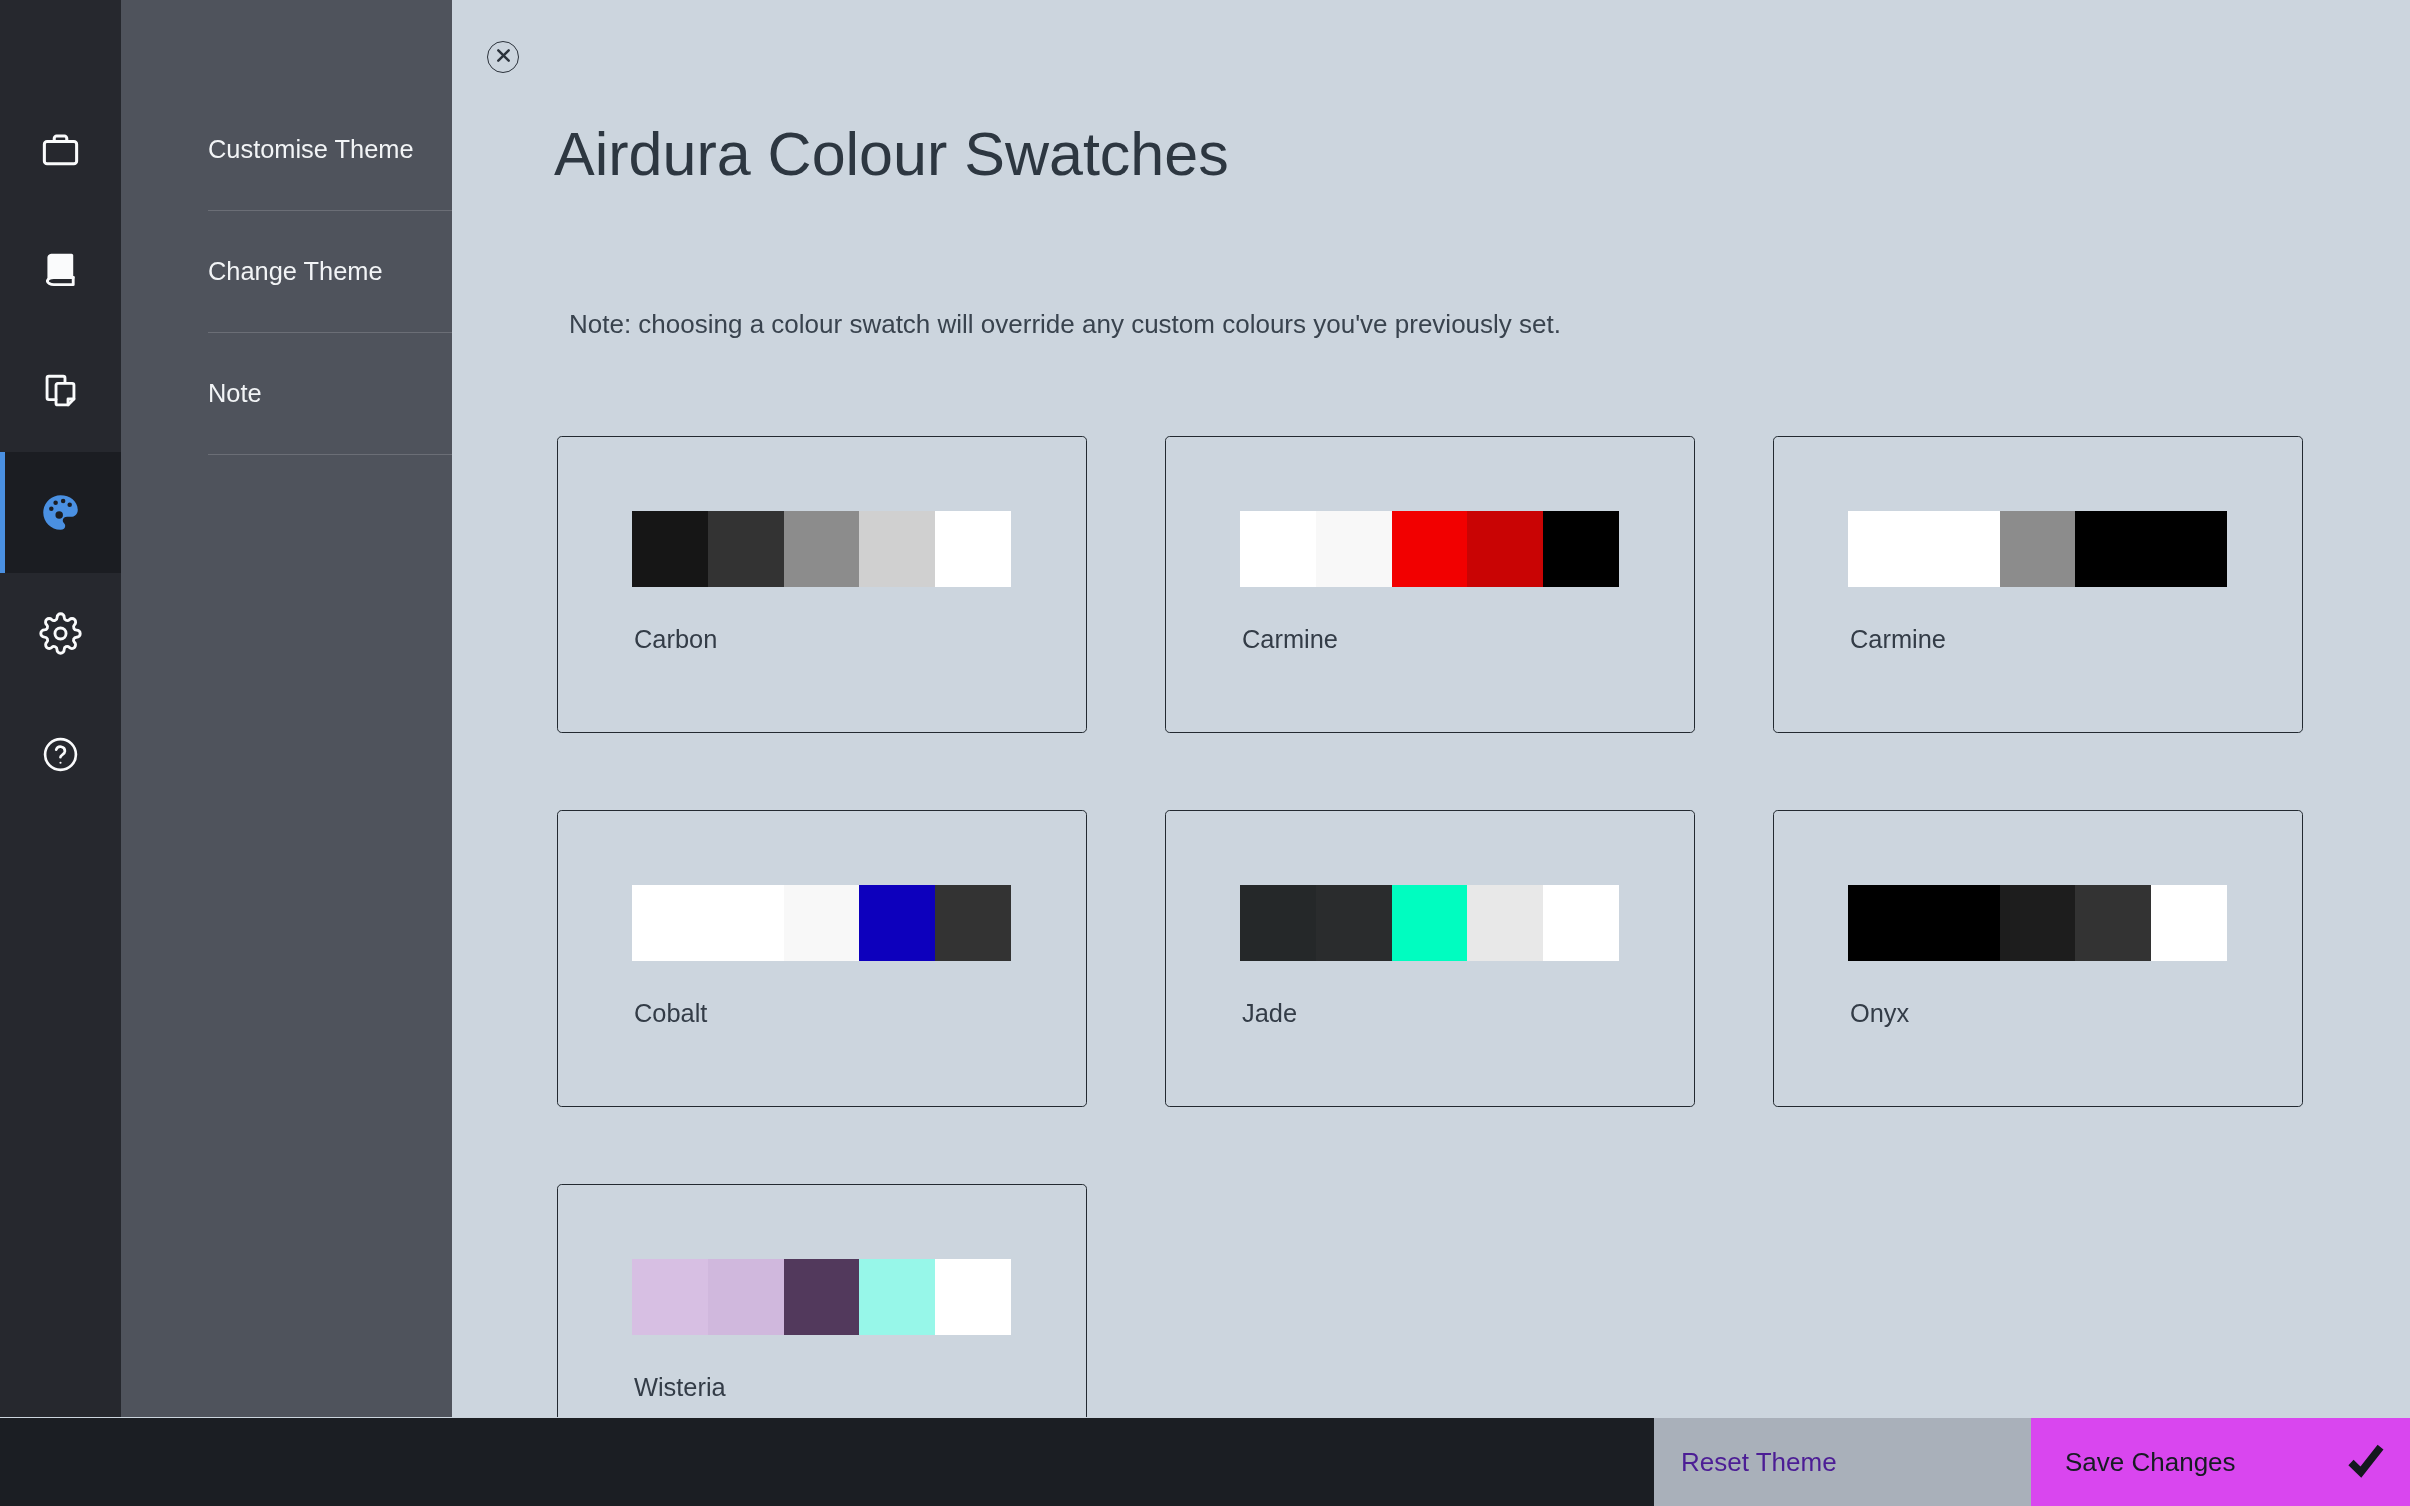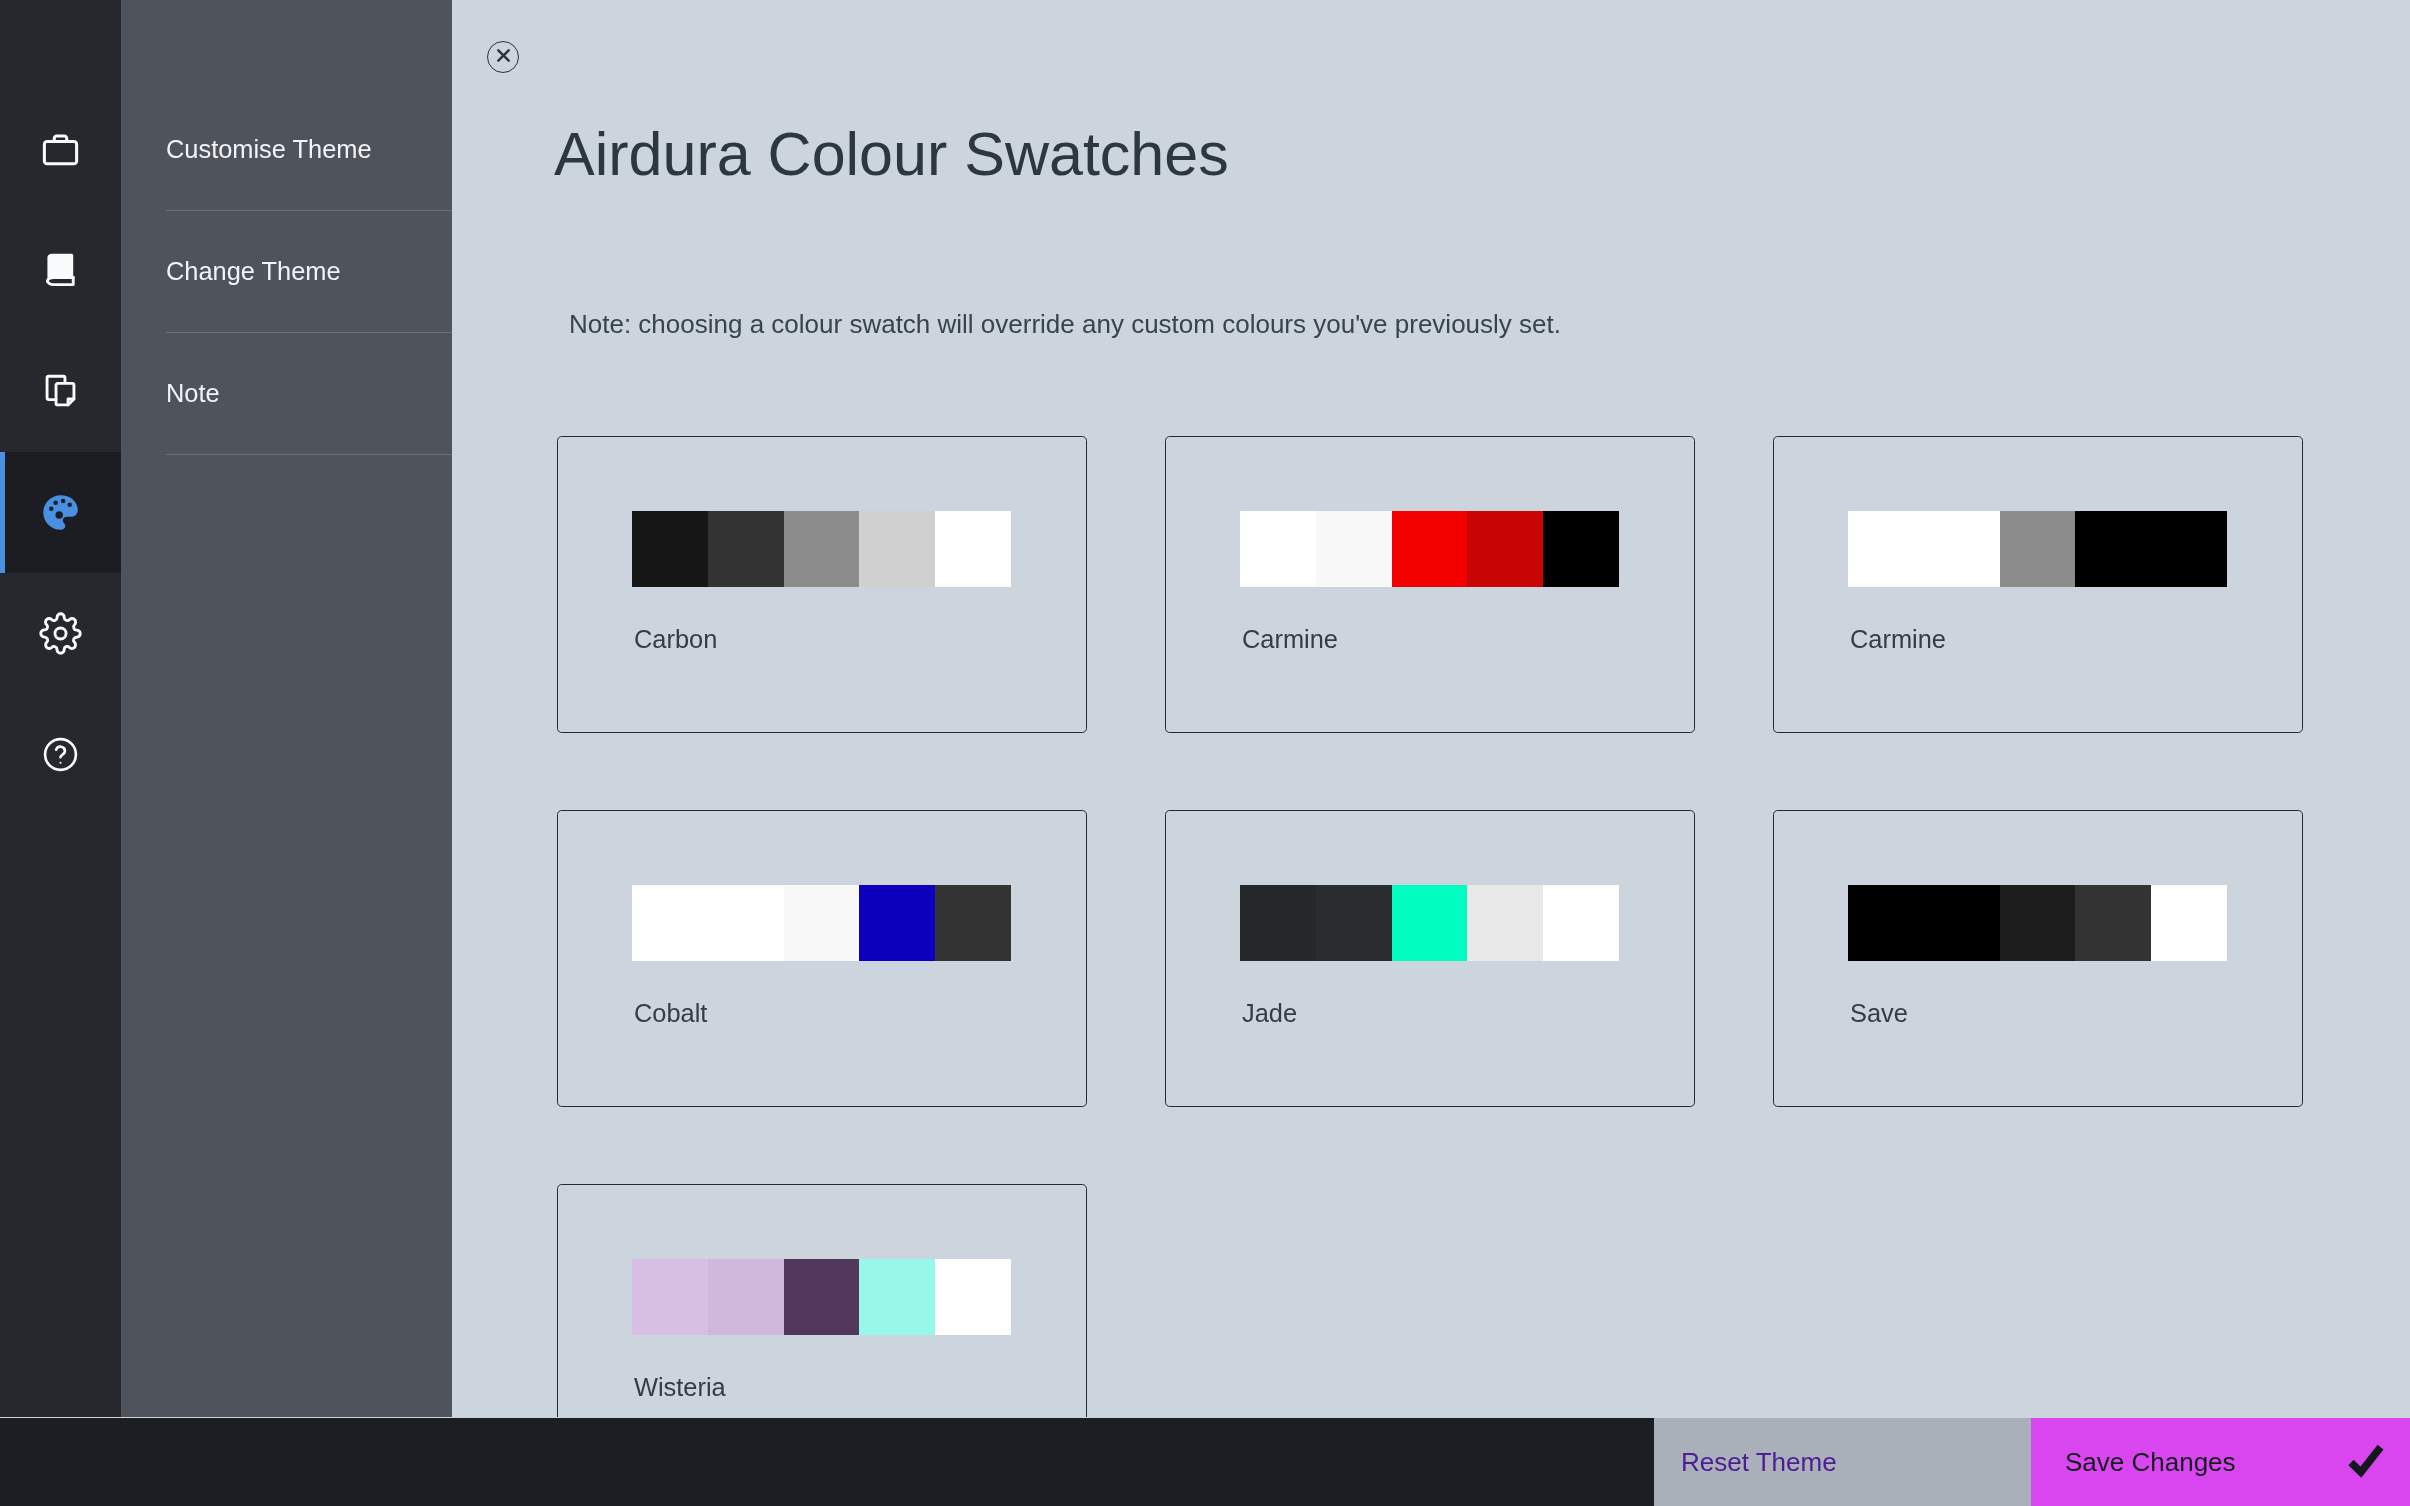--- a/index.html
+++ b/index.html
@@ -21,21 +21,21 @@
   .icon-cell.active{background:#1b1d22;}
   .icon-cell.active::before{
     content:"";position:absolute;left:0;top:0;width:4.7px;height:100%;background:#4a90e2;
   }
   .icon-cell svg{display:block;}
   
   .menu-panel{
     position:absolute;left:121px;top:0;width:331px;height:1417px;
     background:#4f535c;z-index:2;
   }
-  .menu-list{margin-top:89px;}
+  .menu-list{margin-top:89px;padding-left:42px;}
   .menu-item{
     margin-left:45px;height:121px;display:flex;align-items:center;
     color:#f2f4f6;font-size:25.4px;border-bottom:0.9px solid rgba(255,255,255,0.16);
     cursor:pointer;
   }
   
   .main{position:absolute;left:452px;top:0;right:0;height:1417px;overflow:hidden;z-index:1;}
   .close-btn{
     position:absolute;left:35px;top:41px;width:32px;height:32px;border-radius:50%;
     border:1.9px solid #2b323b;box-sizing:border-box;background:transparent;cursor:pointer;
@@ -230,21 +230,21 @@
   </div>
 
   <div class="swatch-card">
     <div class="swatch-strip">
             <div class="swatch-cell" style="background: rgb(0, 0, 0);"></div>
             <div class="swatch-cell" style="background: rgb(0, 0, 0);"></div>
             <div class="swatch-cell" style="background: rgb(29, 29, 29);"></div>
             <div class="swatch-cell" style="background: rgb(51, 51, 51);"></div>
             <div class="swatch-cell" style="background: rgb(255, 255, 255);"></div>
           </div>
-    <div class="swatch-label">Save</div>
+    <div class="swatch-label">Onyx</div>
   </div>
 
   <div class="swatch-card">
     <div class="swatch-strip">
             <div class="swatch-cell" style="background: rgb(215, 191, 227);"></div>
             <div class="swatch-cell" style="background: rgb(208, 184, 221);"></div>
             <div class="swatch-cell" style="background: rgb(82, 57, 92);"></div>
             <div class="swatch-cell" style="background: rgb(151, 247, 233);"></div>
             <div class="swatch-cell" style="background: rgb(255, 255, 255);"></div>
           </div>

